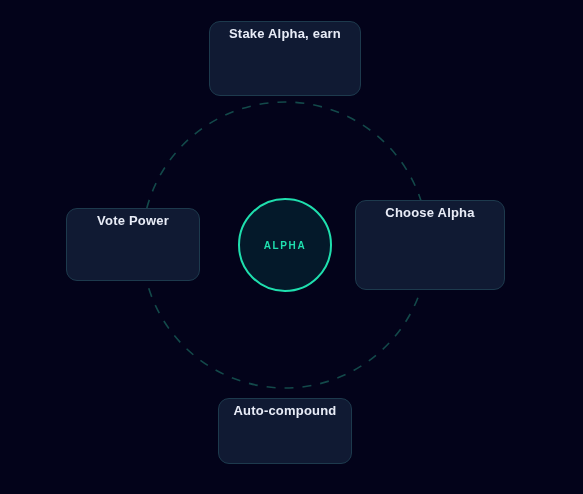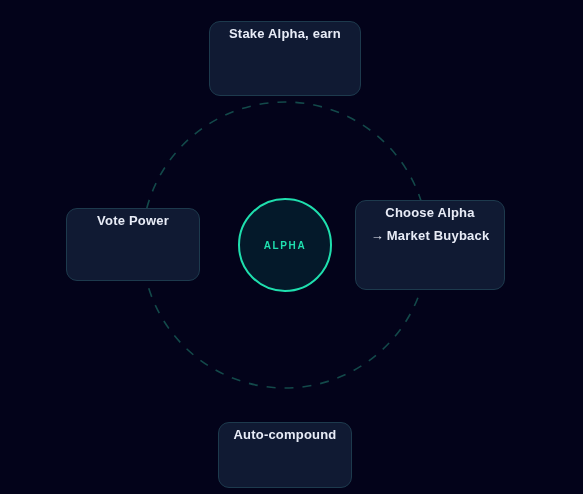--- a/index.html
+++ b/index.html
@@ -27,21 +27,21 @@
   }
   .card {
     position: absolute;
     box-sizing: border-box;
     background: #101a33;
     border: 1px solid #1d3a4d;
     border-radius: 11px;
     display: flex;
     flex-direction: column;
     align-items: center;
-    justify-content: flex-start;
+    justify-content: space-between;
     color: #e8ecf7;
     font-size: 13px;
     font-weight: bold;
     letter-spacing: 0.2px;
     text-align: center;
     line-height: 1.0;
   }
   .card .line {
     display: block;
     padding: 5px 0;
@@ -63,21 +63,20 @@
     left: 355px;
     top: 200px;
     width: 150px;
     height: 90px;
   }
   #card-bottom {
     left: 218px;
     top: 398px;
     width: 134px;
     height: 66px;
-    margin-top: 24px;
   }
   #hub {
     position: absolute;
     left: 238px;
     top: 198px;
     width: 94px;
     height: 94px;
     box-sizing: border-box;
     border-radius: 50%;
     background: #04192a;
@@ -113,20 +112,19 @@
   <div class="card" id="card-top" style="background: rgb(16, 26, 51); border-color: rgb(29, 58, 77); color: rgb(232, 236, 247);">
     <span class="line">Stake Alpha, earn</span>
   </div>
 
   <div class="card" id="card-left" style="background: rgb(16, 26, 51); border-color: rgb(29, 58, 77); color: rgb(232, 236, 247);">
     <span class="line">Vote Power</span>
   </div>
 
   <div class="card" id="card-right" style="background: rgb(16, 26, 51); border-color: rgb(29, 58, 77); color: rgb(232, 236, 247);">
     <span class="line">Choose Alpha</span>
-    <span class="line"><span class="arrow-glyph">→</span><span>Market Buyback</span></span>
   </div>
 
   <div class="card" id="card-bottom" style="background: rgb(16, 26, 51); border-color: rgb(29, 58, 77); color: rgb(232, 236, 247);">
     <span class="line">Auto-compound</span>
   </div>
 
 </div>
 
 </body></html>

